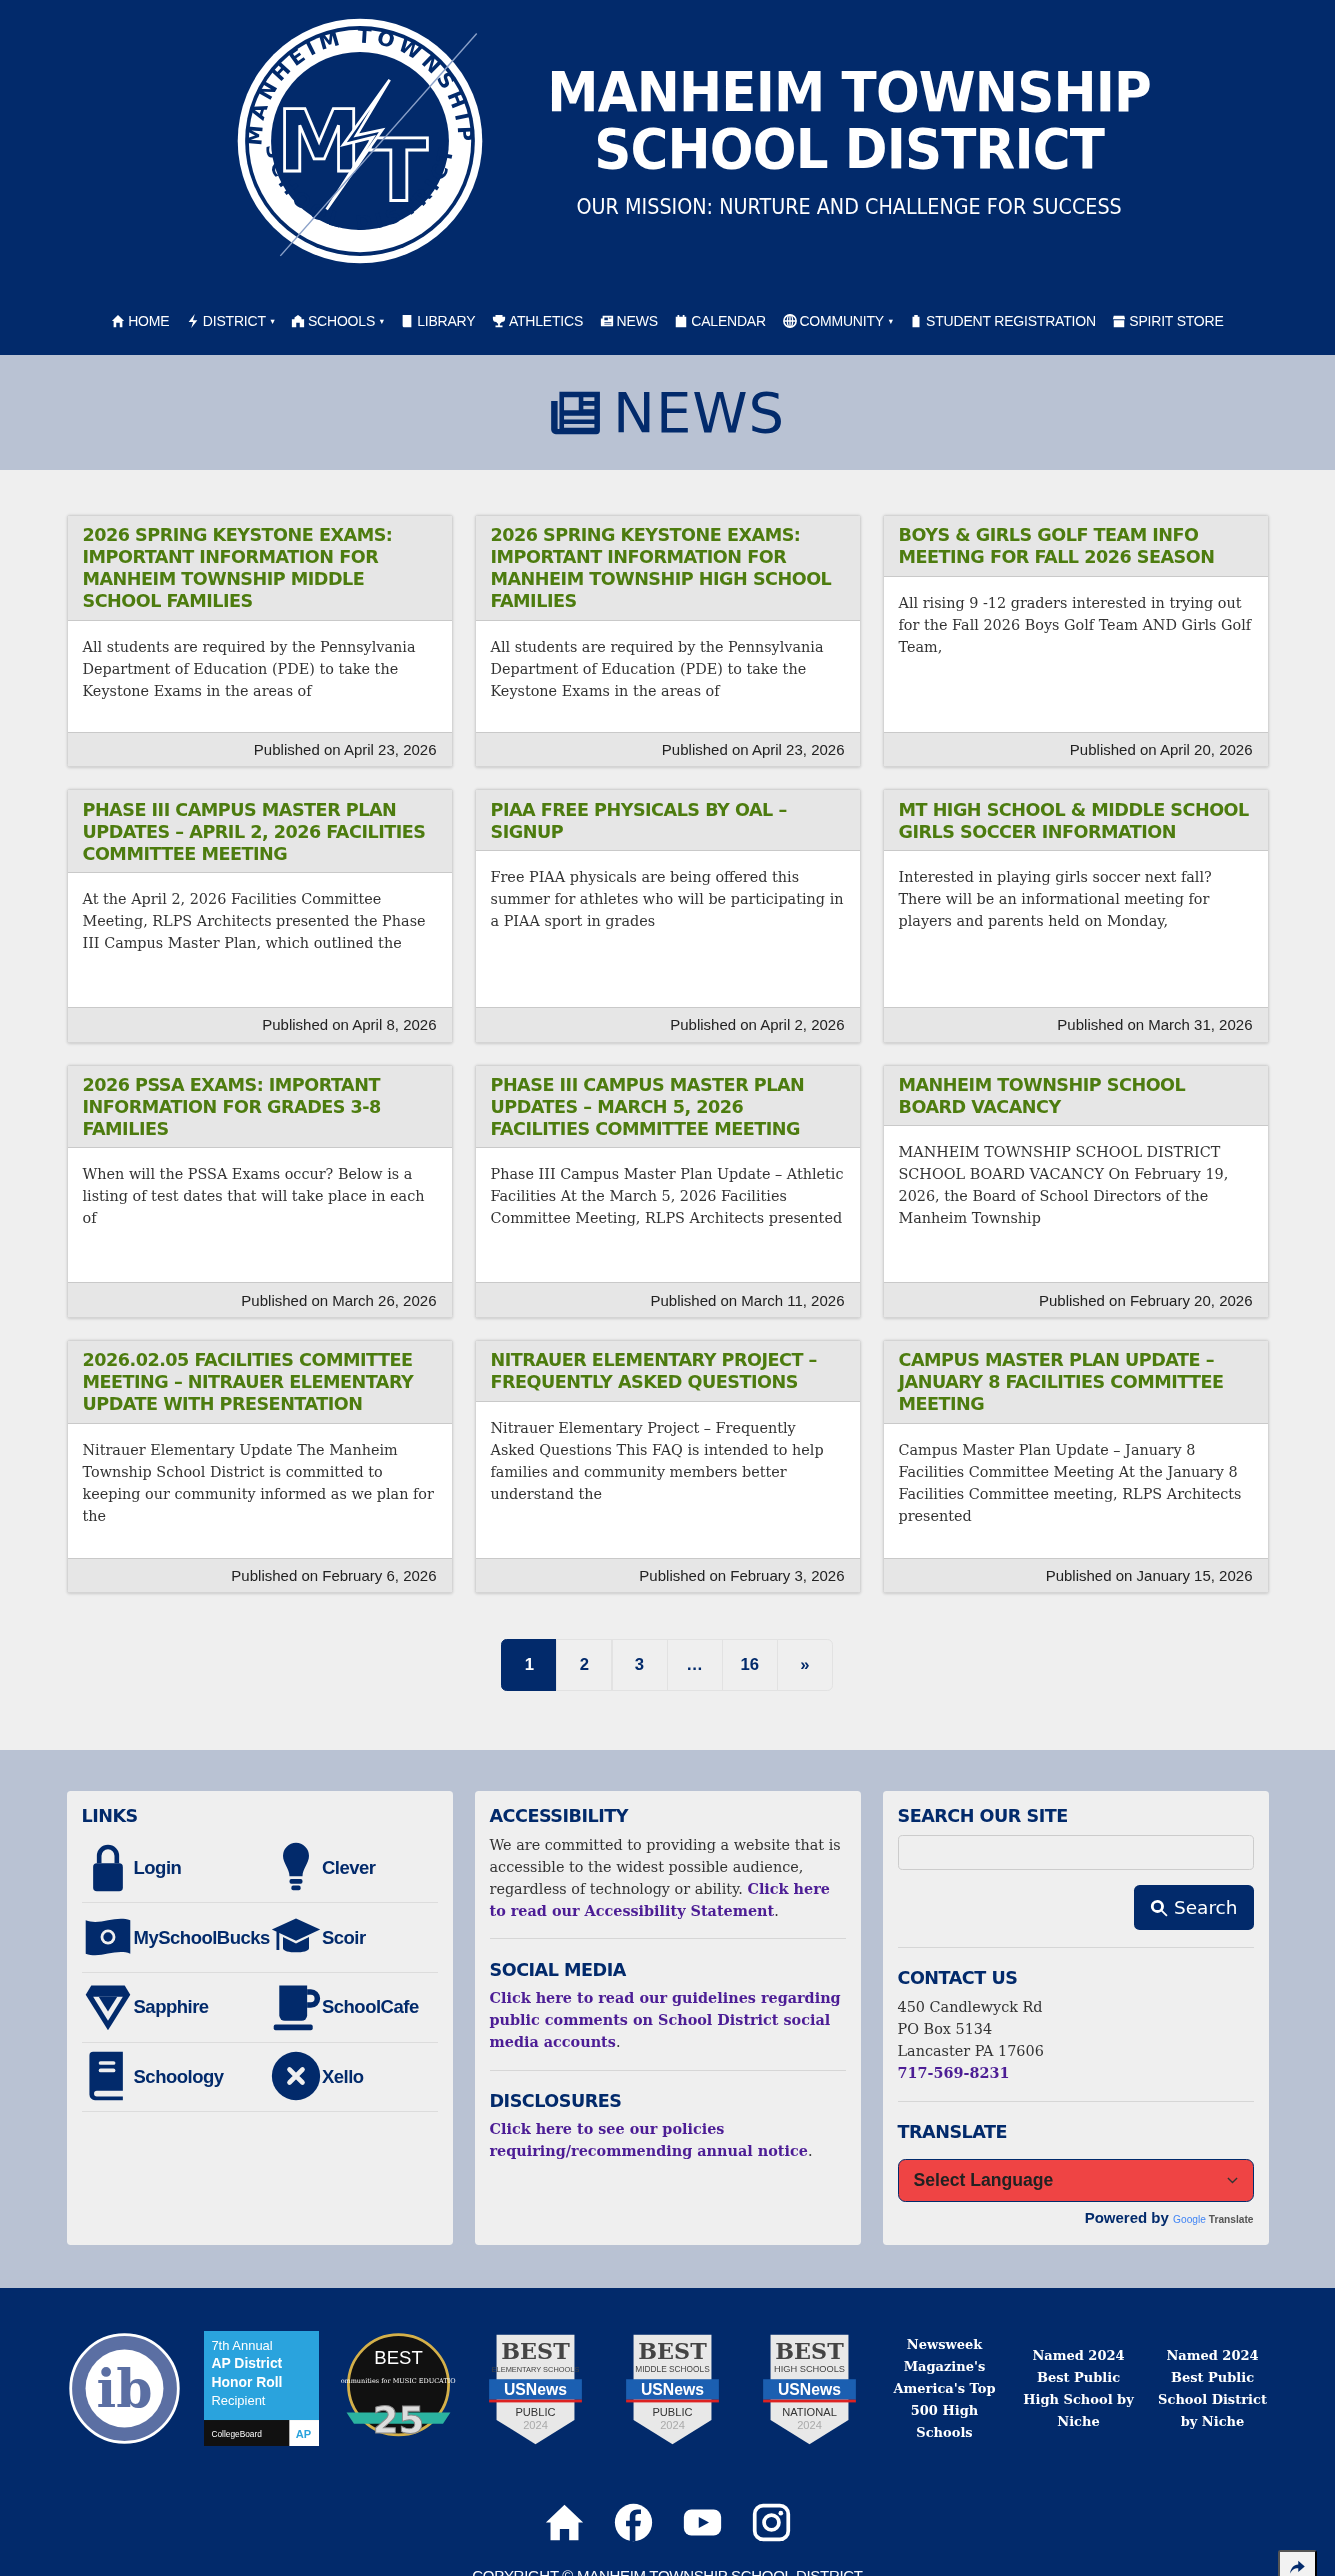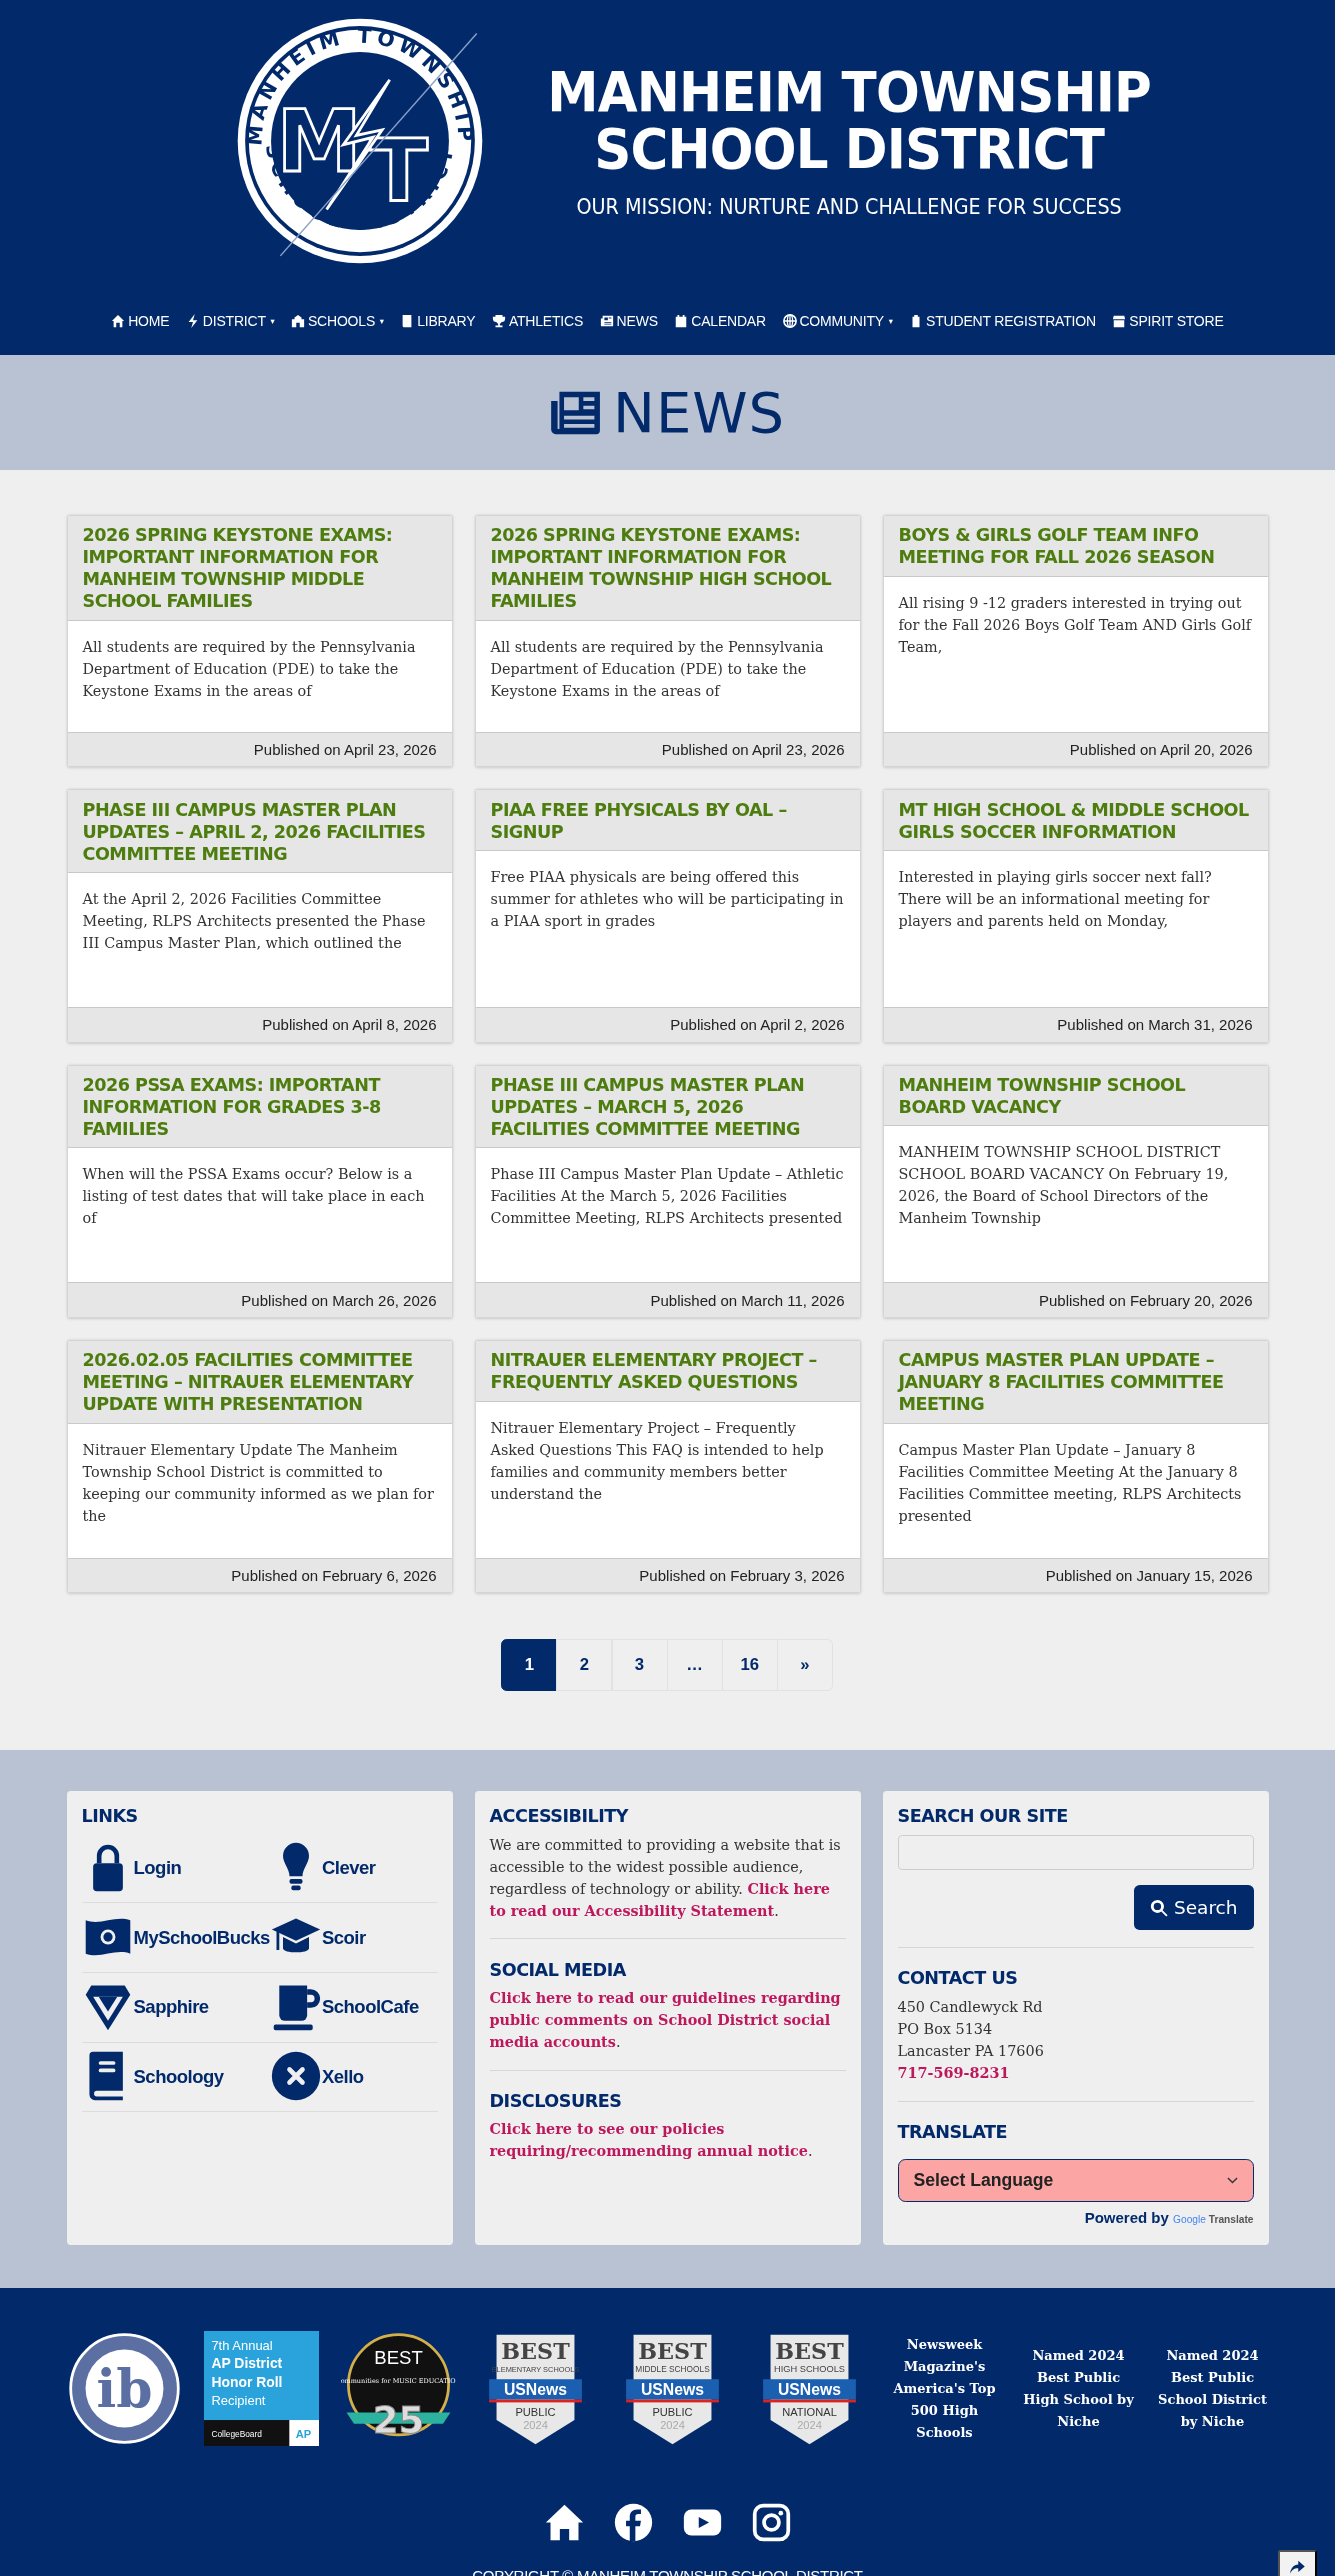--- a/index.html
+++ b/index.html
@@ -43,27 +43,27 @@
   
   .widgets { background: #b9c2d3; padding: 41px 0 43px; }
   .widgets-inner { width: 1202px; margin: 0 auto; display: grid; grid-template-columns: repeat(3, 386px); column-gap: 22px; }
   .widget { background: #efefef; border-radius: 3.7px; padding: 15px 15px 16.7px; min-height: 454px; }
   .widget-title { font-family: "DejaVu Sans", sans-serif; color: #022a6b; font-size: 17.6px; font-weight: bold; text-transform: uppercase; letter-spacing: -0.5px; margin-bottom: 7.4px; }
   .links-grid { display: grid; grid-template-columns: 1fr 1fr; }
   .link-tile { display: flex; flex-direction: row; align-items: center; padding: 7.4px 0 9.3px; border-bottom: 0.9px solid #dcdcdc; }
   .link-tile svg { width: 52px; height: 52px; fill: #022a6b; }
   .link-label { color: #022a6b; font-weight: bold; font-size: 18.5px; margin-top: 1.9px; letter-spacing: -0.5px; }
   .w-text { font-family: "DejaVu Serif", serif; font-size: 14.4px; line-height: 22px; color: #333; }
-  .w-link { color: #be185d; font-weight: bold; }
+  .w-link { color: #4c1d95; font-weight: bold; }
   .w-sep { border: 0; border-top: 1.9px solid #d6d6d6; margin: 16.7px 0 20.4px; }
   .search-input { width: 100%; height: 35px; border: 0.9px solid #ccc; border-radius: 4.6px; background: #efefef; margin-top: 1.9px; }
   .search-btn-row { display: flex; justify-content: flex-end; margin-top: 15px; }
   .search-btn { background: #022a6b; color: #fff; border: none; border-radius: 5.6px; height: 45px; padding: 0 16px; font-size: 18.5px; display: flex; align-items: center; gap: 5.6px; font-family: "DejaVu Sans", sans-serif; }
   .search-btn svg { width: 18.5px; height: 18.5px; fill: #fff; }
-  .lang-select { width: 100%; height: 43px; border: 1.4px solid #022a6b; border-radius: 7.4px; background: #fca5a5; display: flex; align-items: center; justify-content: space-between; padding: 0 15px; margin-top: 17px; }
+  .lang-select { width: 100%; height: 43px; border: 1.4px solid #022a6b; border-radius: 7.4px; background: #ef4444; display: flex; align-items: center; justify-content: space-between; padding: 0 15px; margin-top: 17px; }
   .lang-select span { font-weight: bold; font-size: 17.6px; color: #222; }
   .powered { text-align: right; margin-top: 7.4px; font-size: 15px; font-weight: bold; color: #022a6b; }
   .powered small { font-size: 10.2px; color: #555; }
   .powered .g { color: #4285f4; font-weight: normal; }
 
   
   .footer { background: #022a6b; padding: 43px 0 18.5px; position: relative; }
   .awards { width: 1202px; margin: 0 auto; display: flex; align-items: center; gap: 22px; }
   .award { width: 115px; height: 115px; display: flex; align-items: center; justify-content: center; }
   .award-text { width: 119px; color: #fff; font-family: "DejaVu Serif", serif; font-weight: bold; font-size: 13px; line-height: 22px; text-align: center; }

